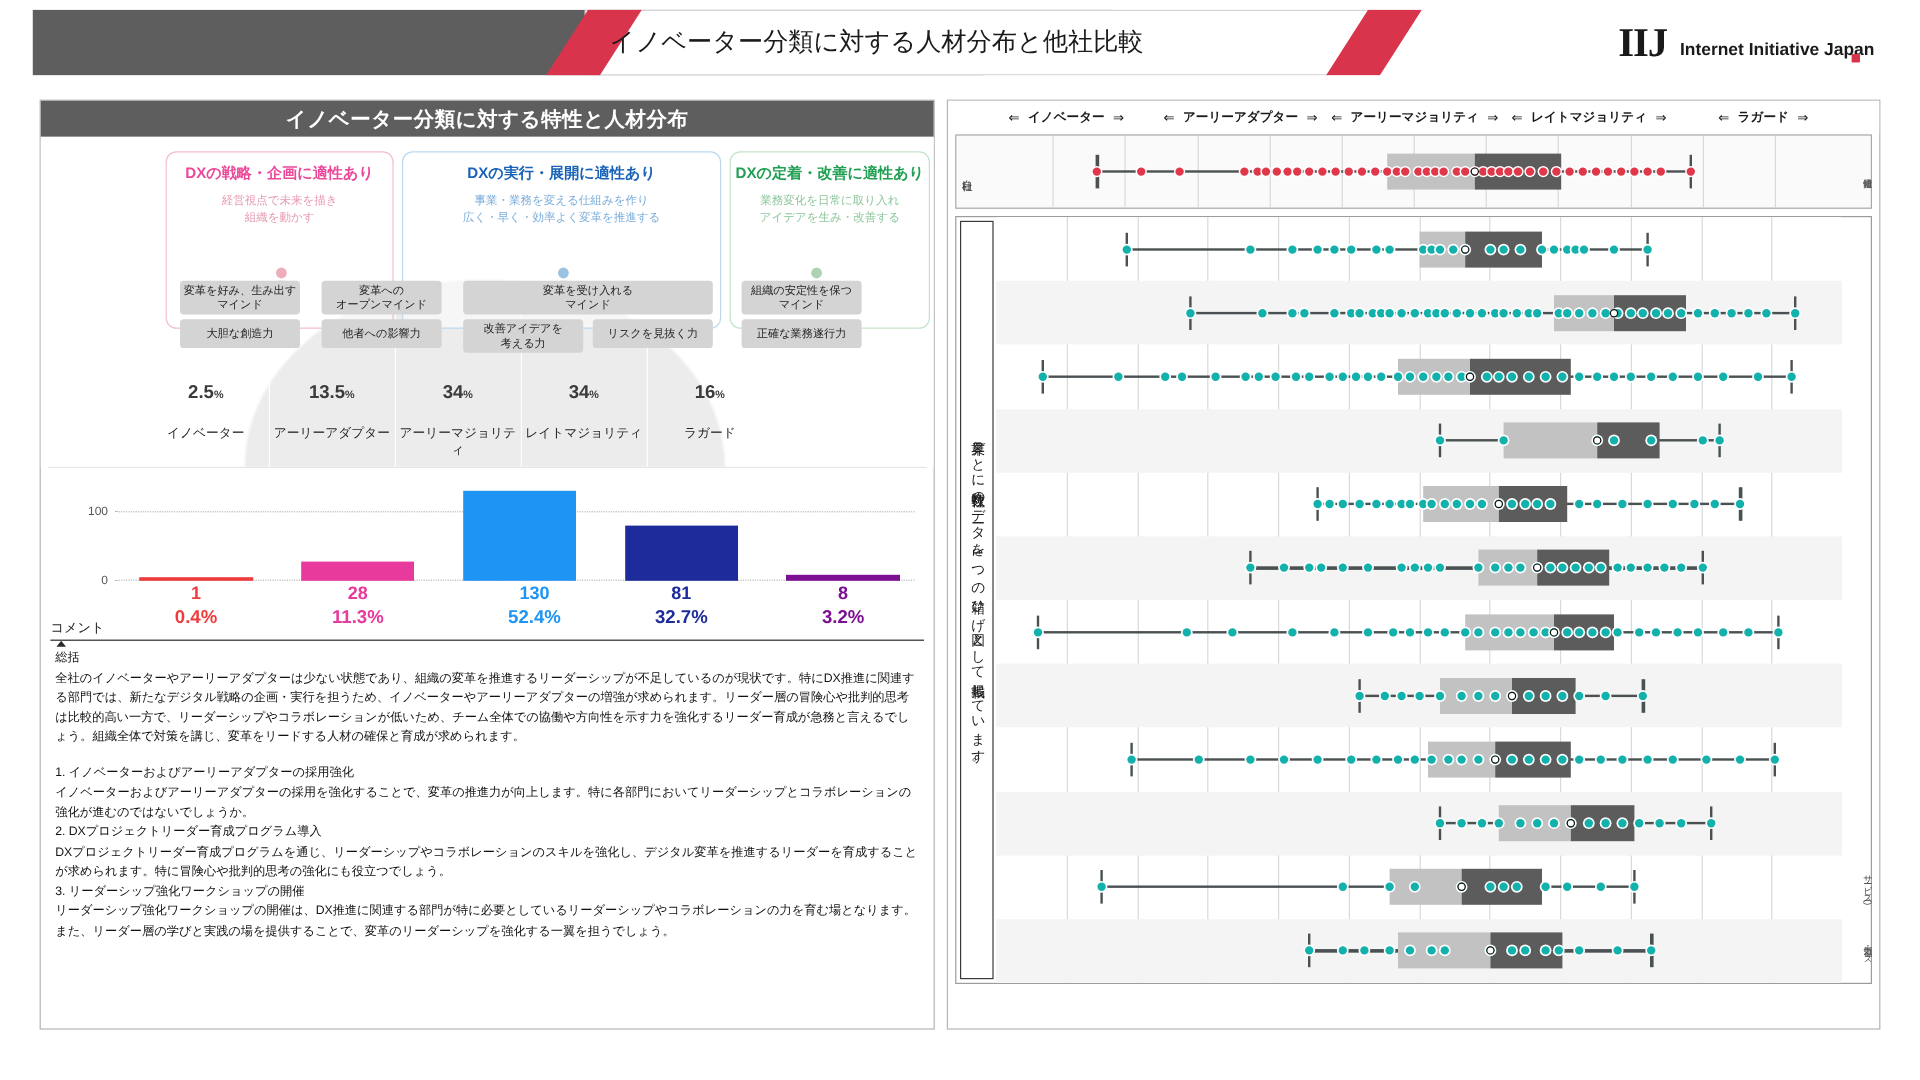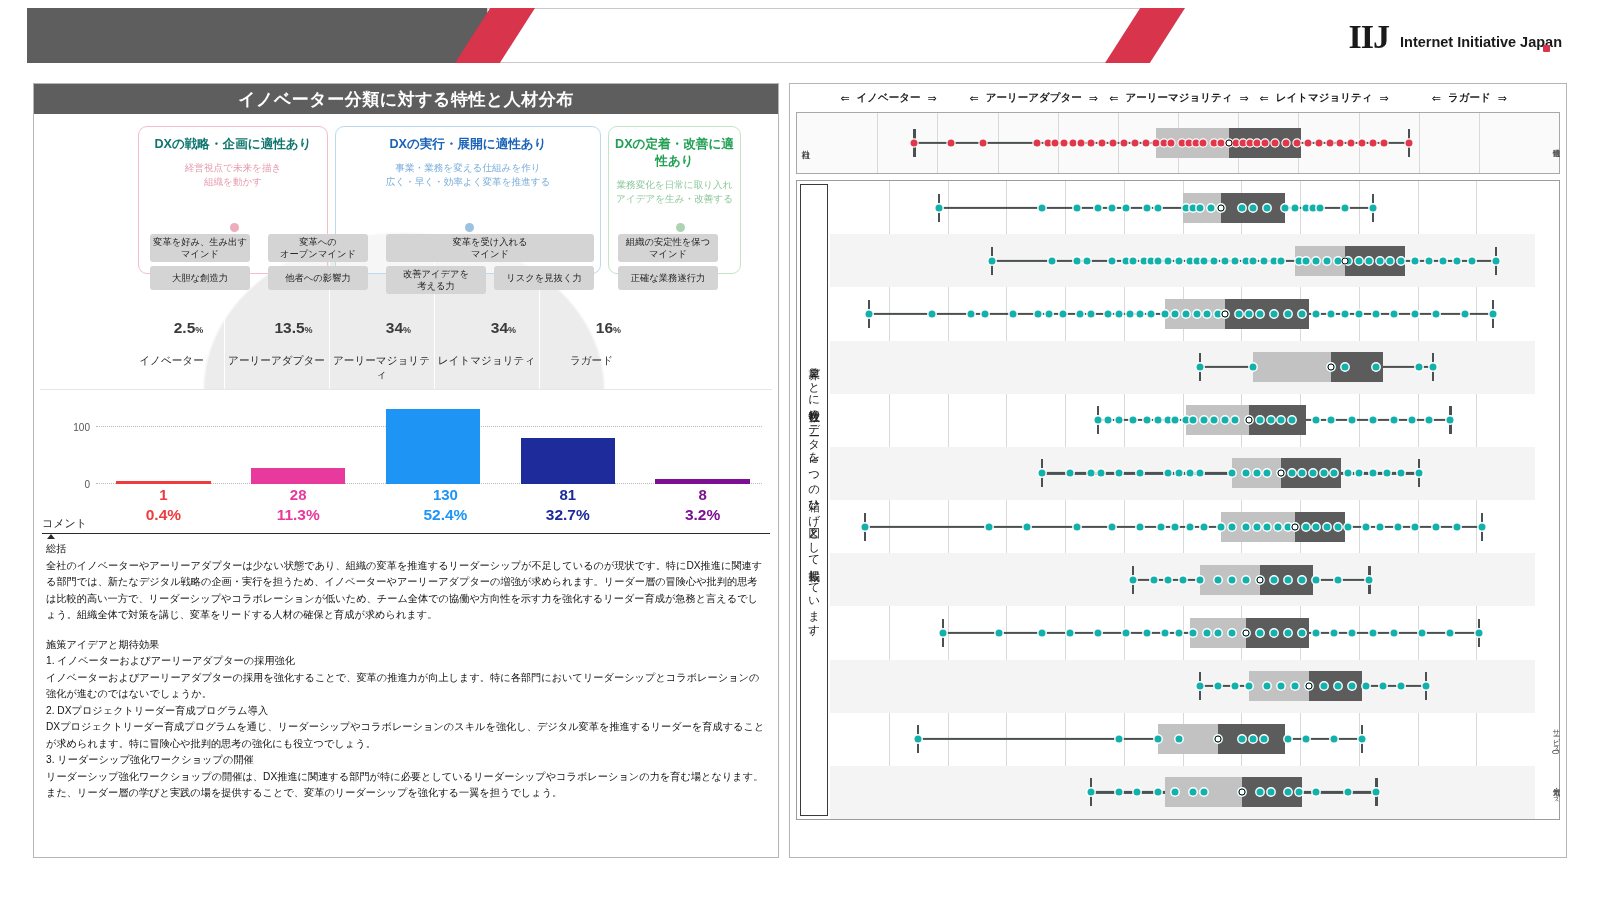--- a/index.html
+++ b/index.html
@@ -78,23 +78,23 @@
   }
   .bell-line { position:absolute; top:30px; width:1px; height:245px; background:#ffffff; }
 
   .cards { position:absolute; left:0; top:12px; width:746px; height:158px; }
   .card {
     position:absolute; top:0; border-radius:9px; border:1.4px solid #ddd;
     background:rgba(255,255,255,0.55);
   }
   .card.c1 { left:104px; width:190px; height:148px; border-color:#f2bfc8; }
   .card.c2 { left:301px; width:266px; height:148px; border-color:#bcd9f0; }
-  .card.c3 { left:574px; width:133px; height:148px; border-color:#c3e4ca; }
+  .card.c3 { left:574px; width:167px; height:148px; border-color:#c3e4ca; }
   .card-head { text-align:center; margin-top:9px; font-size:12.6px; font-weight:bold; }
-  .card.c1 .card-head { color:#0f766e; }
+  .card.c1 .card-head { color:#ec4899; }
   .card.c2 .card-head { color:#1a63b8; }
   .card.c3 .card-head { color:#21a053; }
   .card-sub { text-align:center; margin-top:8px; font-size:9.6px; line-height:1.45; }
   .card.c1 .card-sub { color:#e69aae; }
   .card.c2 .card-sub { color:#7aadda; }
   .card.c3 .card-sub { color:#8cc79b; }
 
   .person { position:absolute; width:20px; height:22px; }
   .person .head { width:9px; height:9px; border-radius:50%; margin:0 auto; }
   .person .body { width:19px; height:9px; border-radius:9px 9px 2px 2px; margin:1.5px auto 0; }
@@ -102,21 +102,21 @@
   .p-blue .head, .p-blue .body { background:#9cc2e2; }
   .p-green .head, .p-green .body { background:#aed3b3; }
 
   .skills { position:absolute; left:0; top:120px; width:746px; height:80px; }
   .chip {
     position:absolute; background:#d4d4d4; border-radius:3px;
     display:flex; align-items:center; justify-content:center; text-align:center;
     font-size:9.3px; color:#232323; line-height:1.3; padding:2px;
   }
 
-  .pct-row { position:absolute; left:17px; top:205px; width:746px; height:34px; }
+  .pct-row { position:absolute; left:0; top:205px; width:746px; height:34px; }
   .pct-cell { position:absolute; top:0; text-align:center; }
   .pct-num { font-size:15.5px; font-weight:bold; color:#3b3b3b; }
   .pct-sign { font-size:9px; font-weight:bold; color:#3b3b3b; }
   .seg-lbl-row { position:absolute; left:0; top:240px; width:746px; height:22px; }
   .seg-lbl { position:absolute; top:0; text-align:center; font-size:10.6px; color:#262626; font-weight:500; }
 
   
   .bar-area { position:relative; height:145px; margin:0 6px; border-top:1px solid #e6e6e6; }
   .bar-plot { position:absolute; left:56px; top:8px; right:10px; height:86px; }
   .gridline { position:absolute; left:0; right:0; height:0; border-top:1.3px dotted #b9b9b9; }
@@ -196,20 +196,21 @@
 </style>
 </head>
 <body>
 
 <div class="page">
 
   <div class="header">
     <div class="hdr-dark"></div>
     <div class="hdr-white-band"></div>
     <div class="hdr-red"></div>
+    <div class="hdr-subtitle">イノベーター分類に対する人材分布と他社比較</div>
     <div class="hdr-red2"></div>
     <div class="logo-wrap">
       <div class="logo-iij">IIJ</div>
       <div class="logo-dot"></div>
       <div class="logo-text">Internet Initiative Japan</div>
     </div>
   </div>
 
   <div class="panel-left">
     <div class="panel-title">イノベーター分類に対する特性と人材分布</div>
@@ -314,21 +315,20 @@
 
     <div class="comment-wrap">
       <div class="comment-label">コメント</div>
       <div class="comment-rule">
         <div class="comment-caret"></div>
       </div>
       <div class="comment-body">
         <p>総括</p>
         <p>全社のイノベーターやアーリーアダプターは少ない状態であり、組織の変革を推進するリーダーシップが不足しているのが現状です。特にDX推進に関連する部門では、新たなデジタル戦略の企画・実行を担うため、イノベーターやアーリーアダプターの増強が求められます。リーダー層の冒険心や批判的思考は比較的高い一方で、リーダーシップやコラボレーションが低いため、チーム全体での協働や方向性を示す力を強化するリーダー育成が急務と言えるでしょう。組織全体で対策を講じ、変革をリードする人材の確保と育成が求められます。</p>
         <div class="spacer"></div>
-        <p>施策アイデアと期待効果</p>
         <p>1. イノベーターおよびアーリーアダプターの採用強化</p>
         <p>イノベーターおよびアーリーアダプターの採用を強化することで、変革の推進力が向上します。特に各部門においてリーダーシップとコラボレーションの強化が進むのではないでしょうか。</p>
         <p>2. DXプロジェクトリーダー育成プログラム導入</p>
         <p>DXプロジェクトリーダー育成プログラムを通じ、リーダーシップやコラボレーションのスキルを強化し、デジタル変革を推進するリーダーを育成することが求められます。特に冒険心や批判的思考の強化にも役立つでしょう。</p>
         <p>3. リーダーシップ強化ワークショップの開催</p>
         <p>リーダーシップ強化ワークショップの開催は、DX推進に関連する部門が特に必要としているリーダーシップやコラボレーションの力を育む場となります。また、リーダー層の学びと実践の場を提供することで、変革のリーダーシップを強化する一翼を担うでしょう。</p>
       </div>
     </div>
   </div>
 

